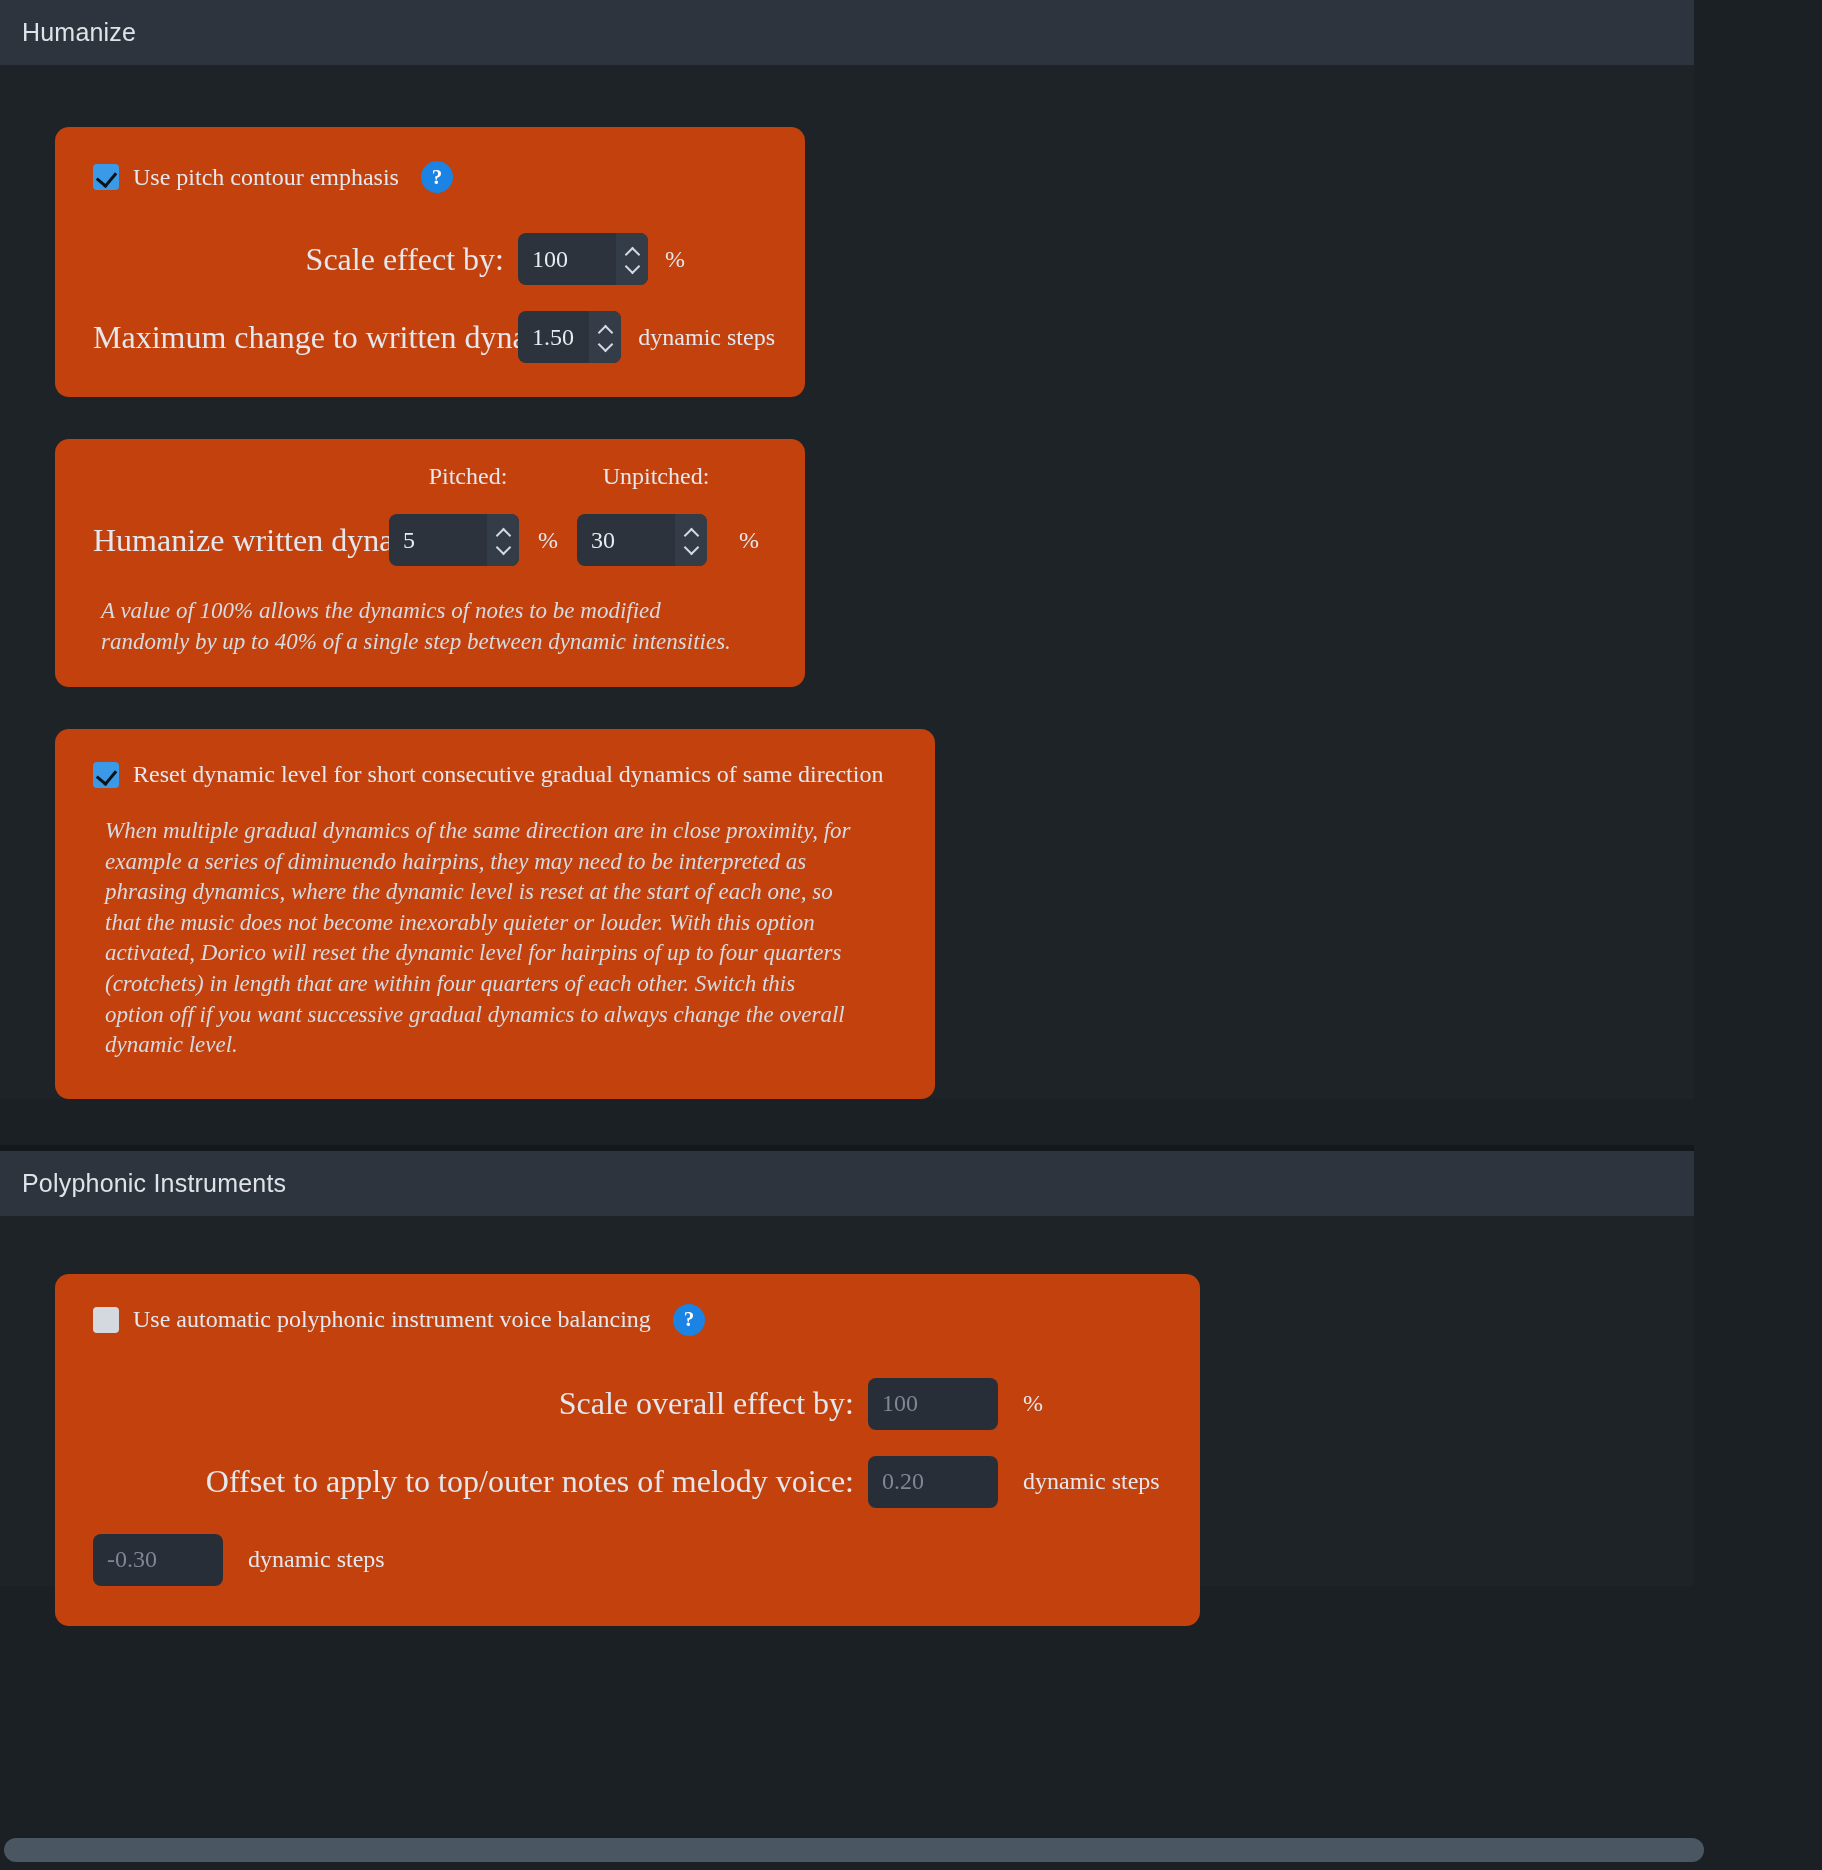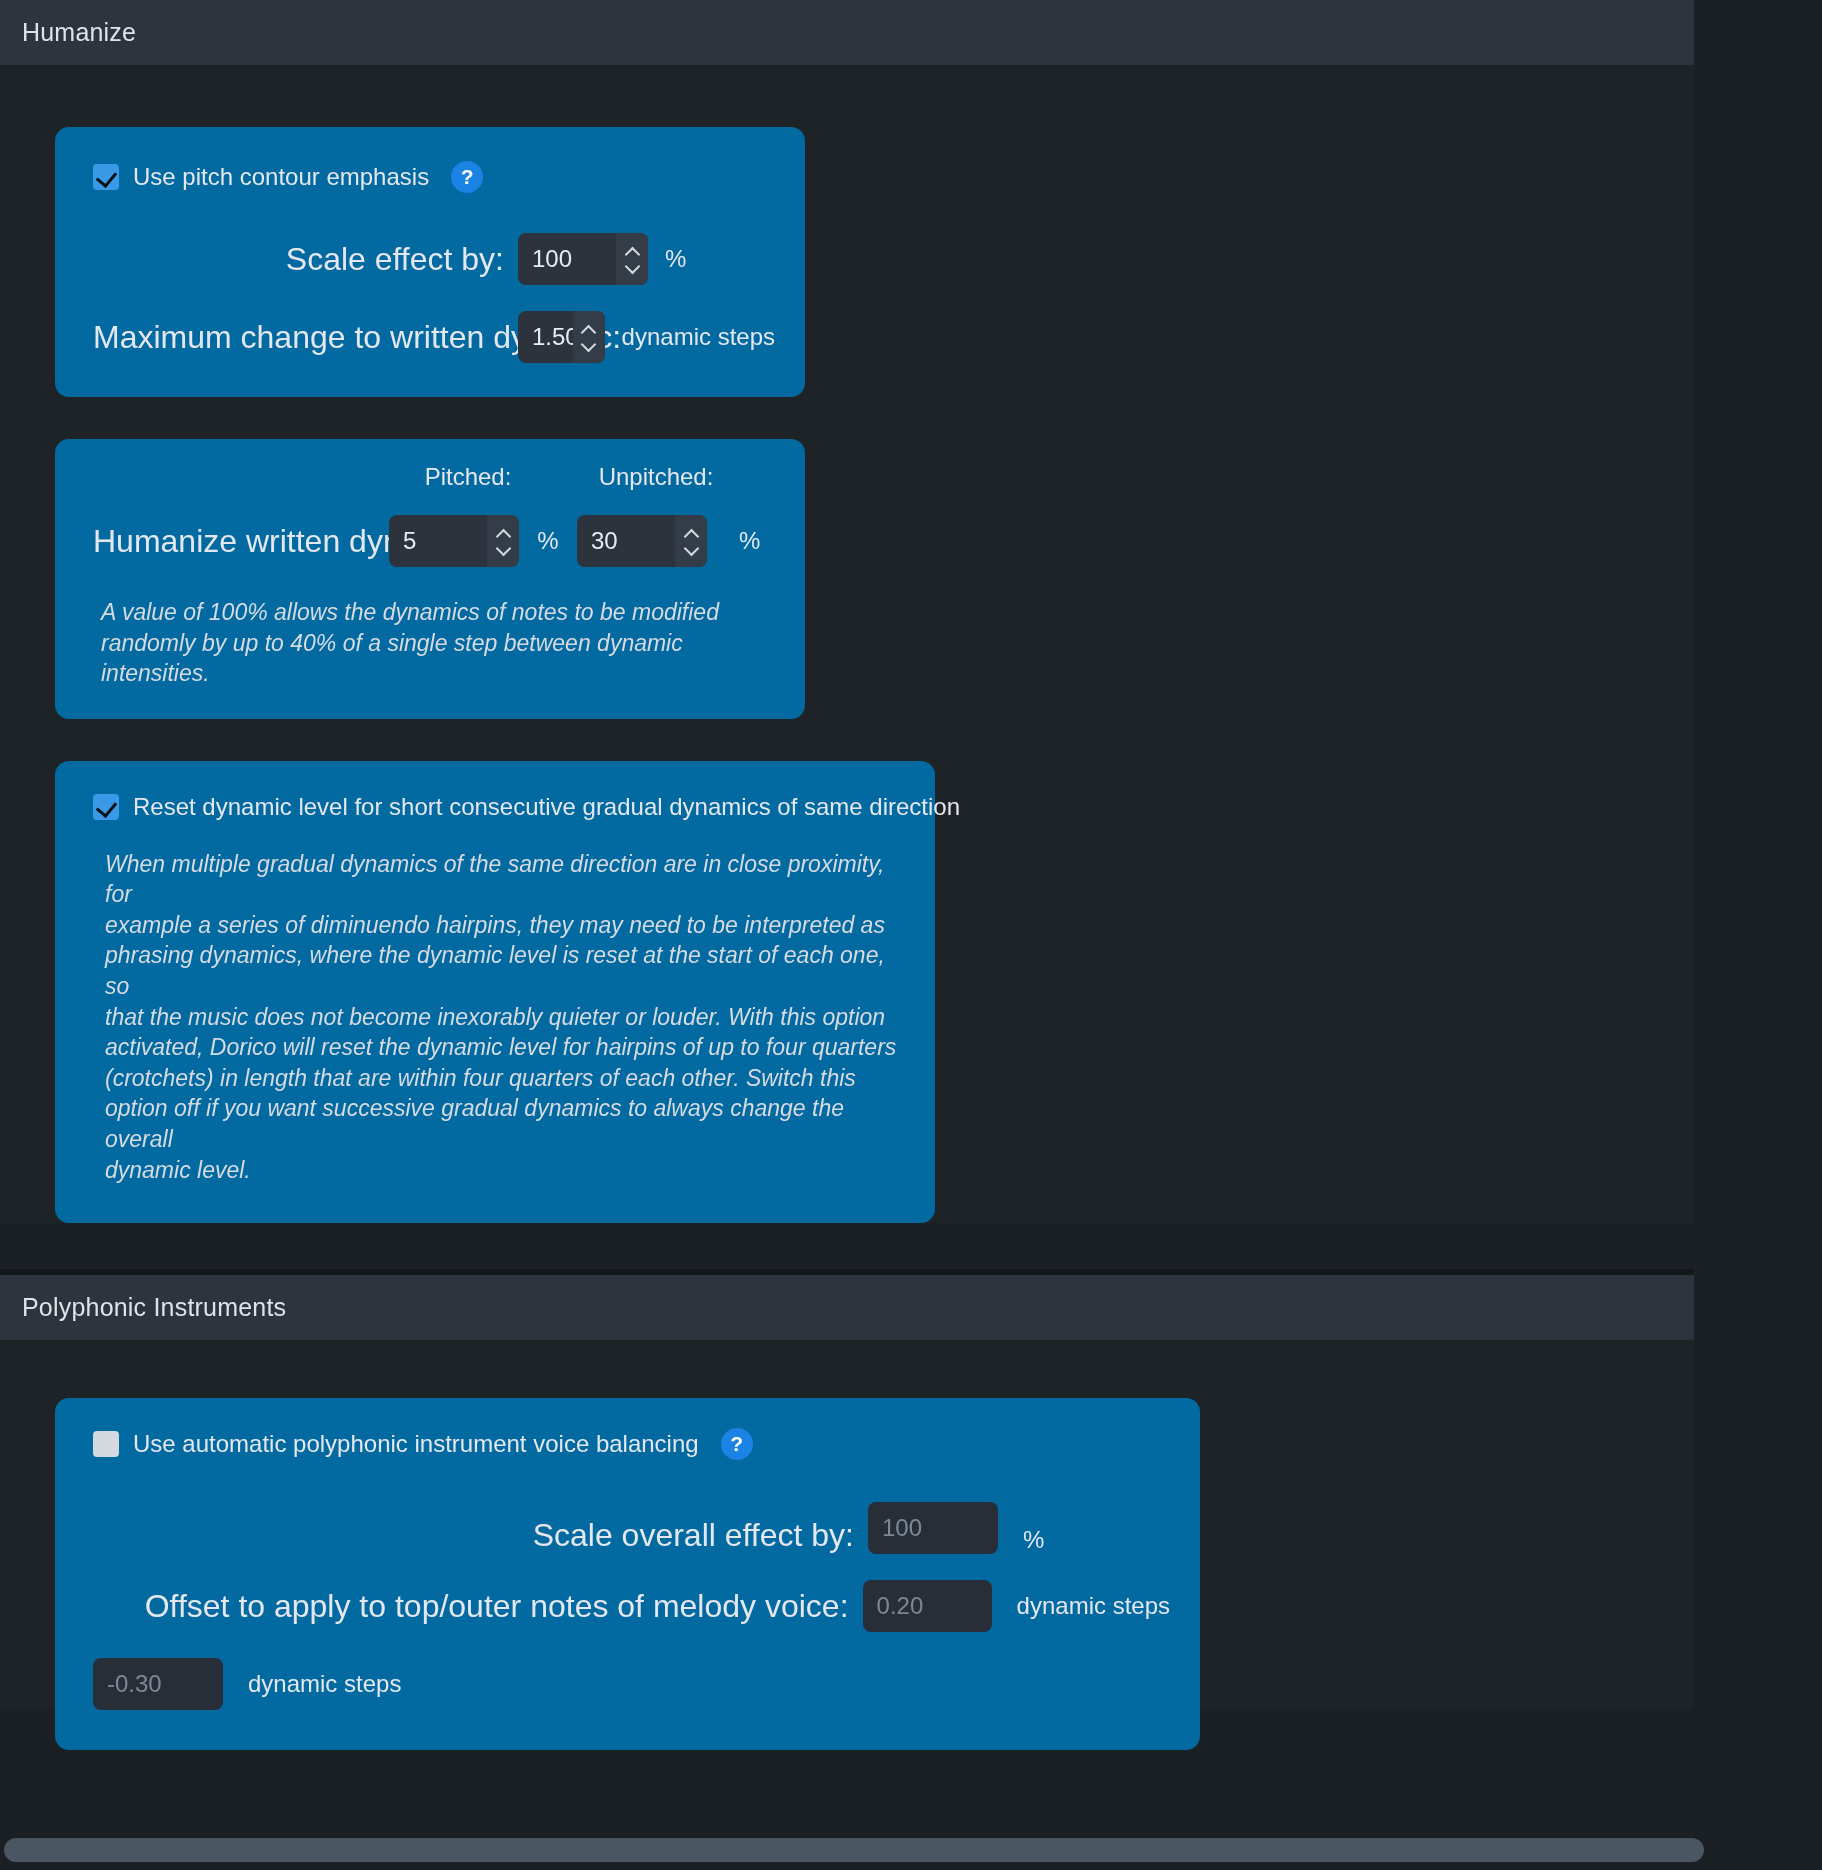--- a/index.html
+++ b/index.html
@@ -36,24 +36,25 @@
   }
 
   
   .section-body {
     background: #1e2328;
     padding: 0 0 0 0;
   }
 
   
   .panel {
-    background: #0369a1;
+    background: #c2410c;
     border-radius: 14px;
     margin-left: 55px;
     padding: 26px 30px 28px 30px;
+    font-family: Liberation Serif, serif;
   }
 
   
   .check-row {
     display: flex;
     align-items: center;
     gap: 14px;
   }
   .cb {
     width: 26px; height: 26px;
@@ -309,21 +310,21 @@
 
   <div class="section-body" style="padding-top:58px; height:370px;">
 
     <div class="panel" style="width:1145px; padding:30px 30px 40px 38px;">
       <div class="check-row">
         <span class="cb unchecked"></span>
         <span class="check-label">Use automatic polyphonic instrument voice balancing</span>
         <span class="help-badge">?</span>
       </div>
 
-      <div class="field-row" style="margin-top:42px;align-items:flex-end;">
+      <div class="field-row" style="margin-top:42px;">
         <span class="field-label" style="width:775px; padding-right:14px;">Scale overall effect by:</span>
         <span class="field-disabled">
           <span class="val">100</span>
         </span>
         <span class="unit" style="margin-left:25px;">%</span>
       </div>
 
       <div class="field-row">
         <span class="field-label" style="width:775px; padding-right:14px;">Offset to apply to top/outer notes of melody voice:</span>
         <span class="field-disabled">

